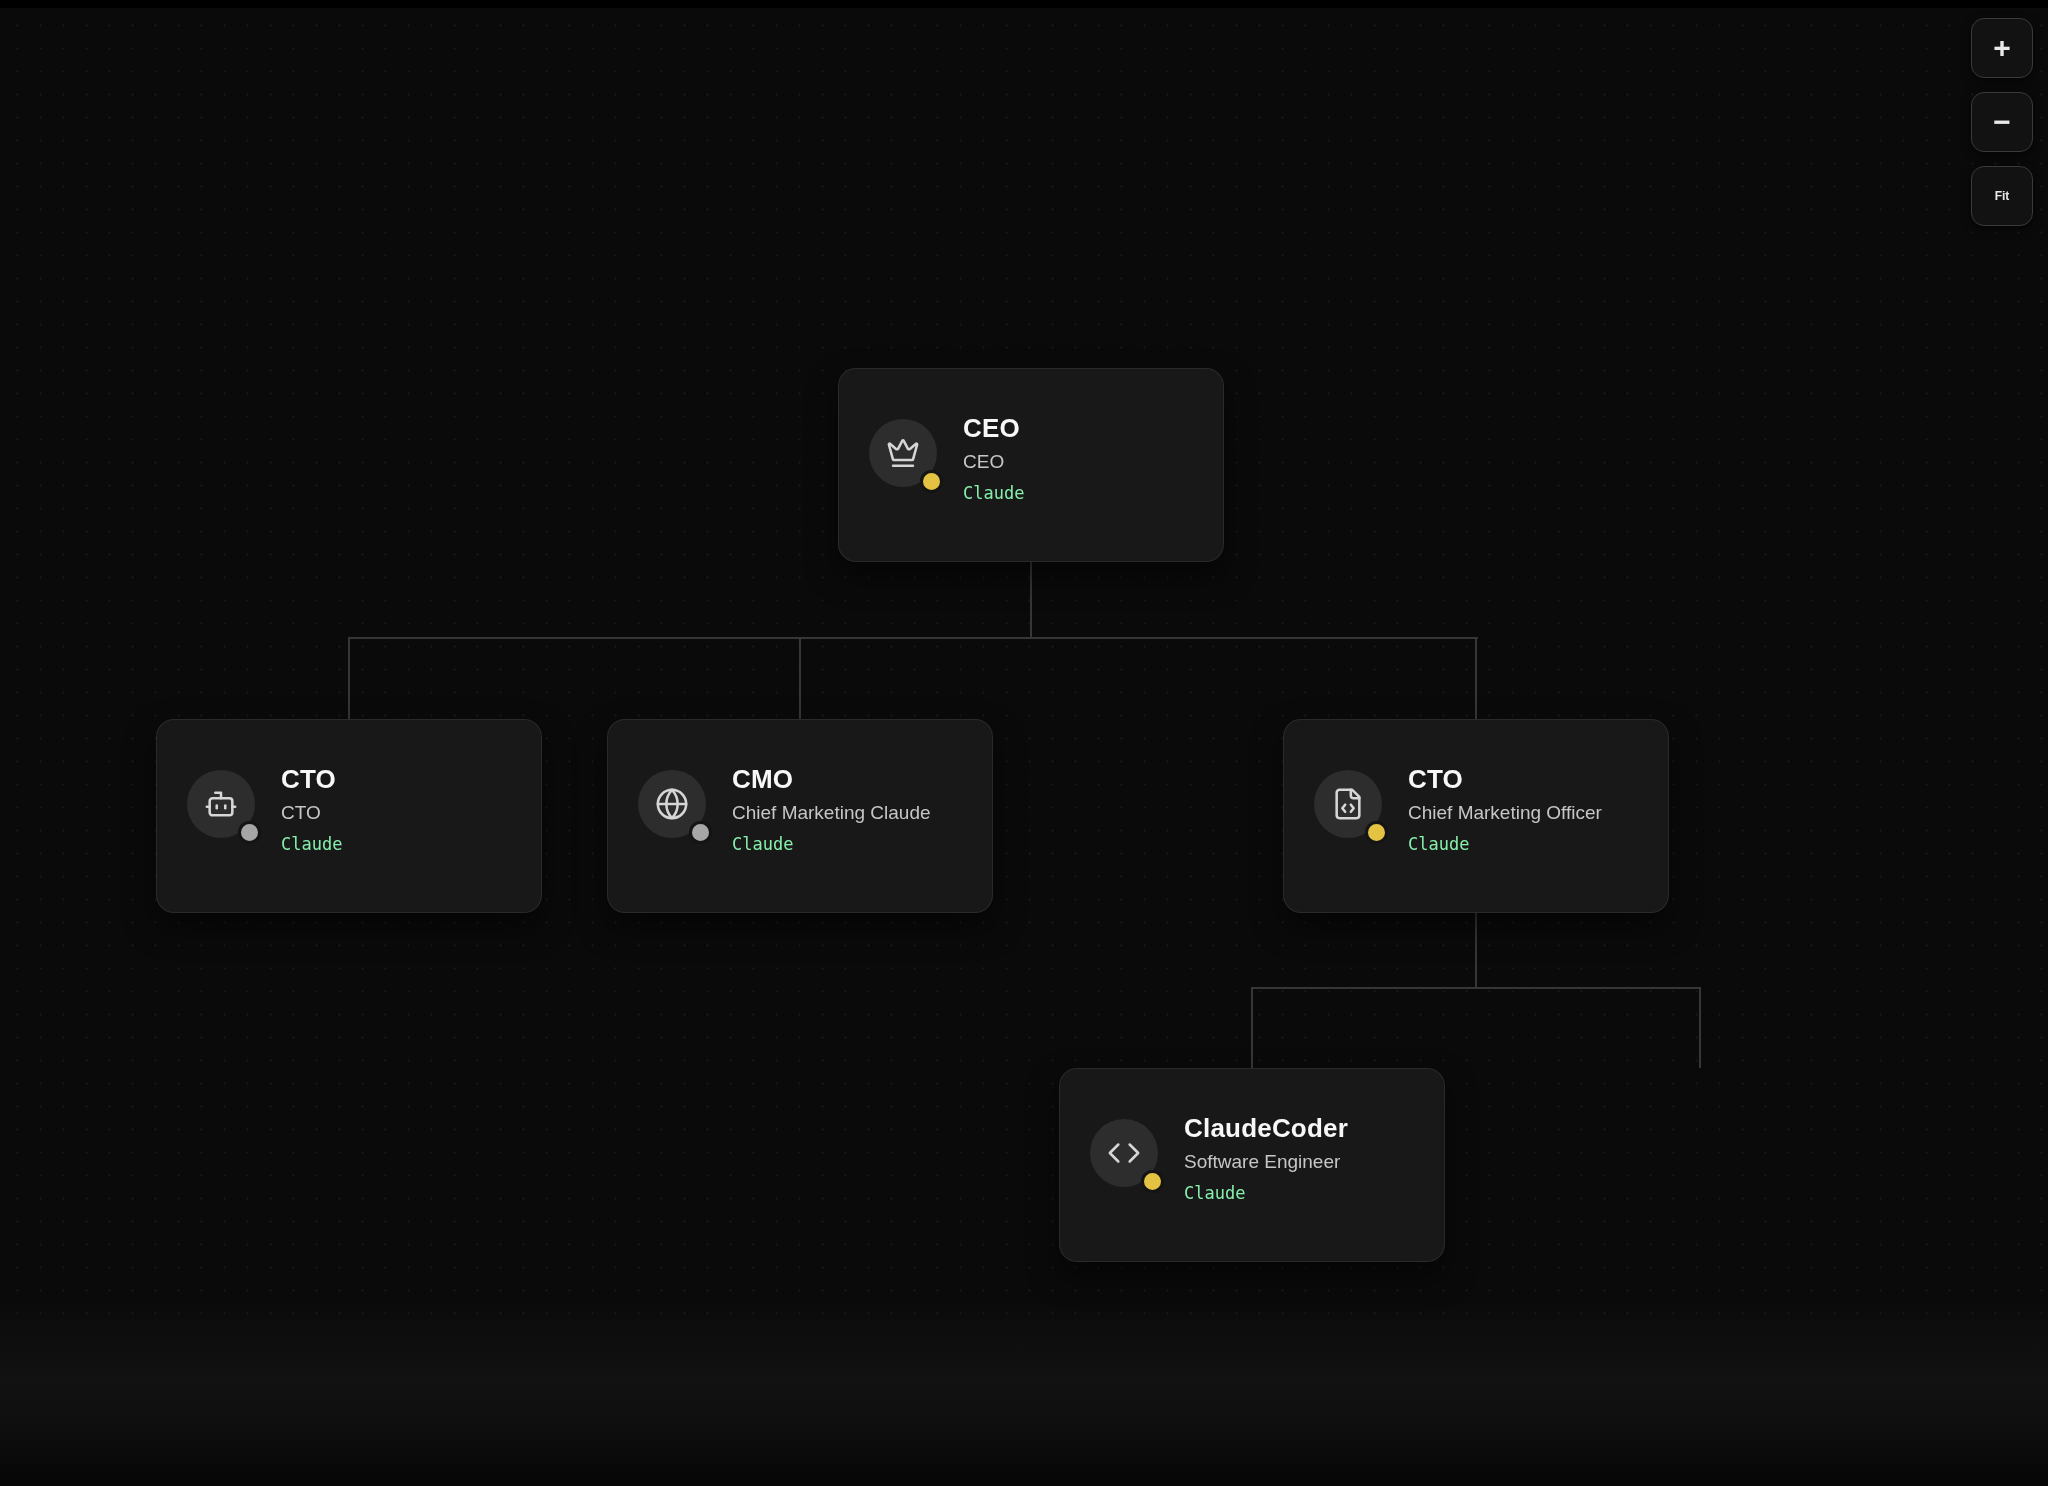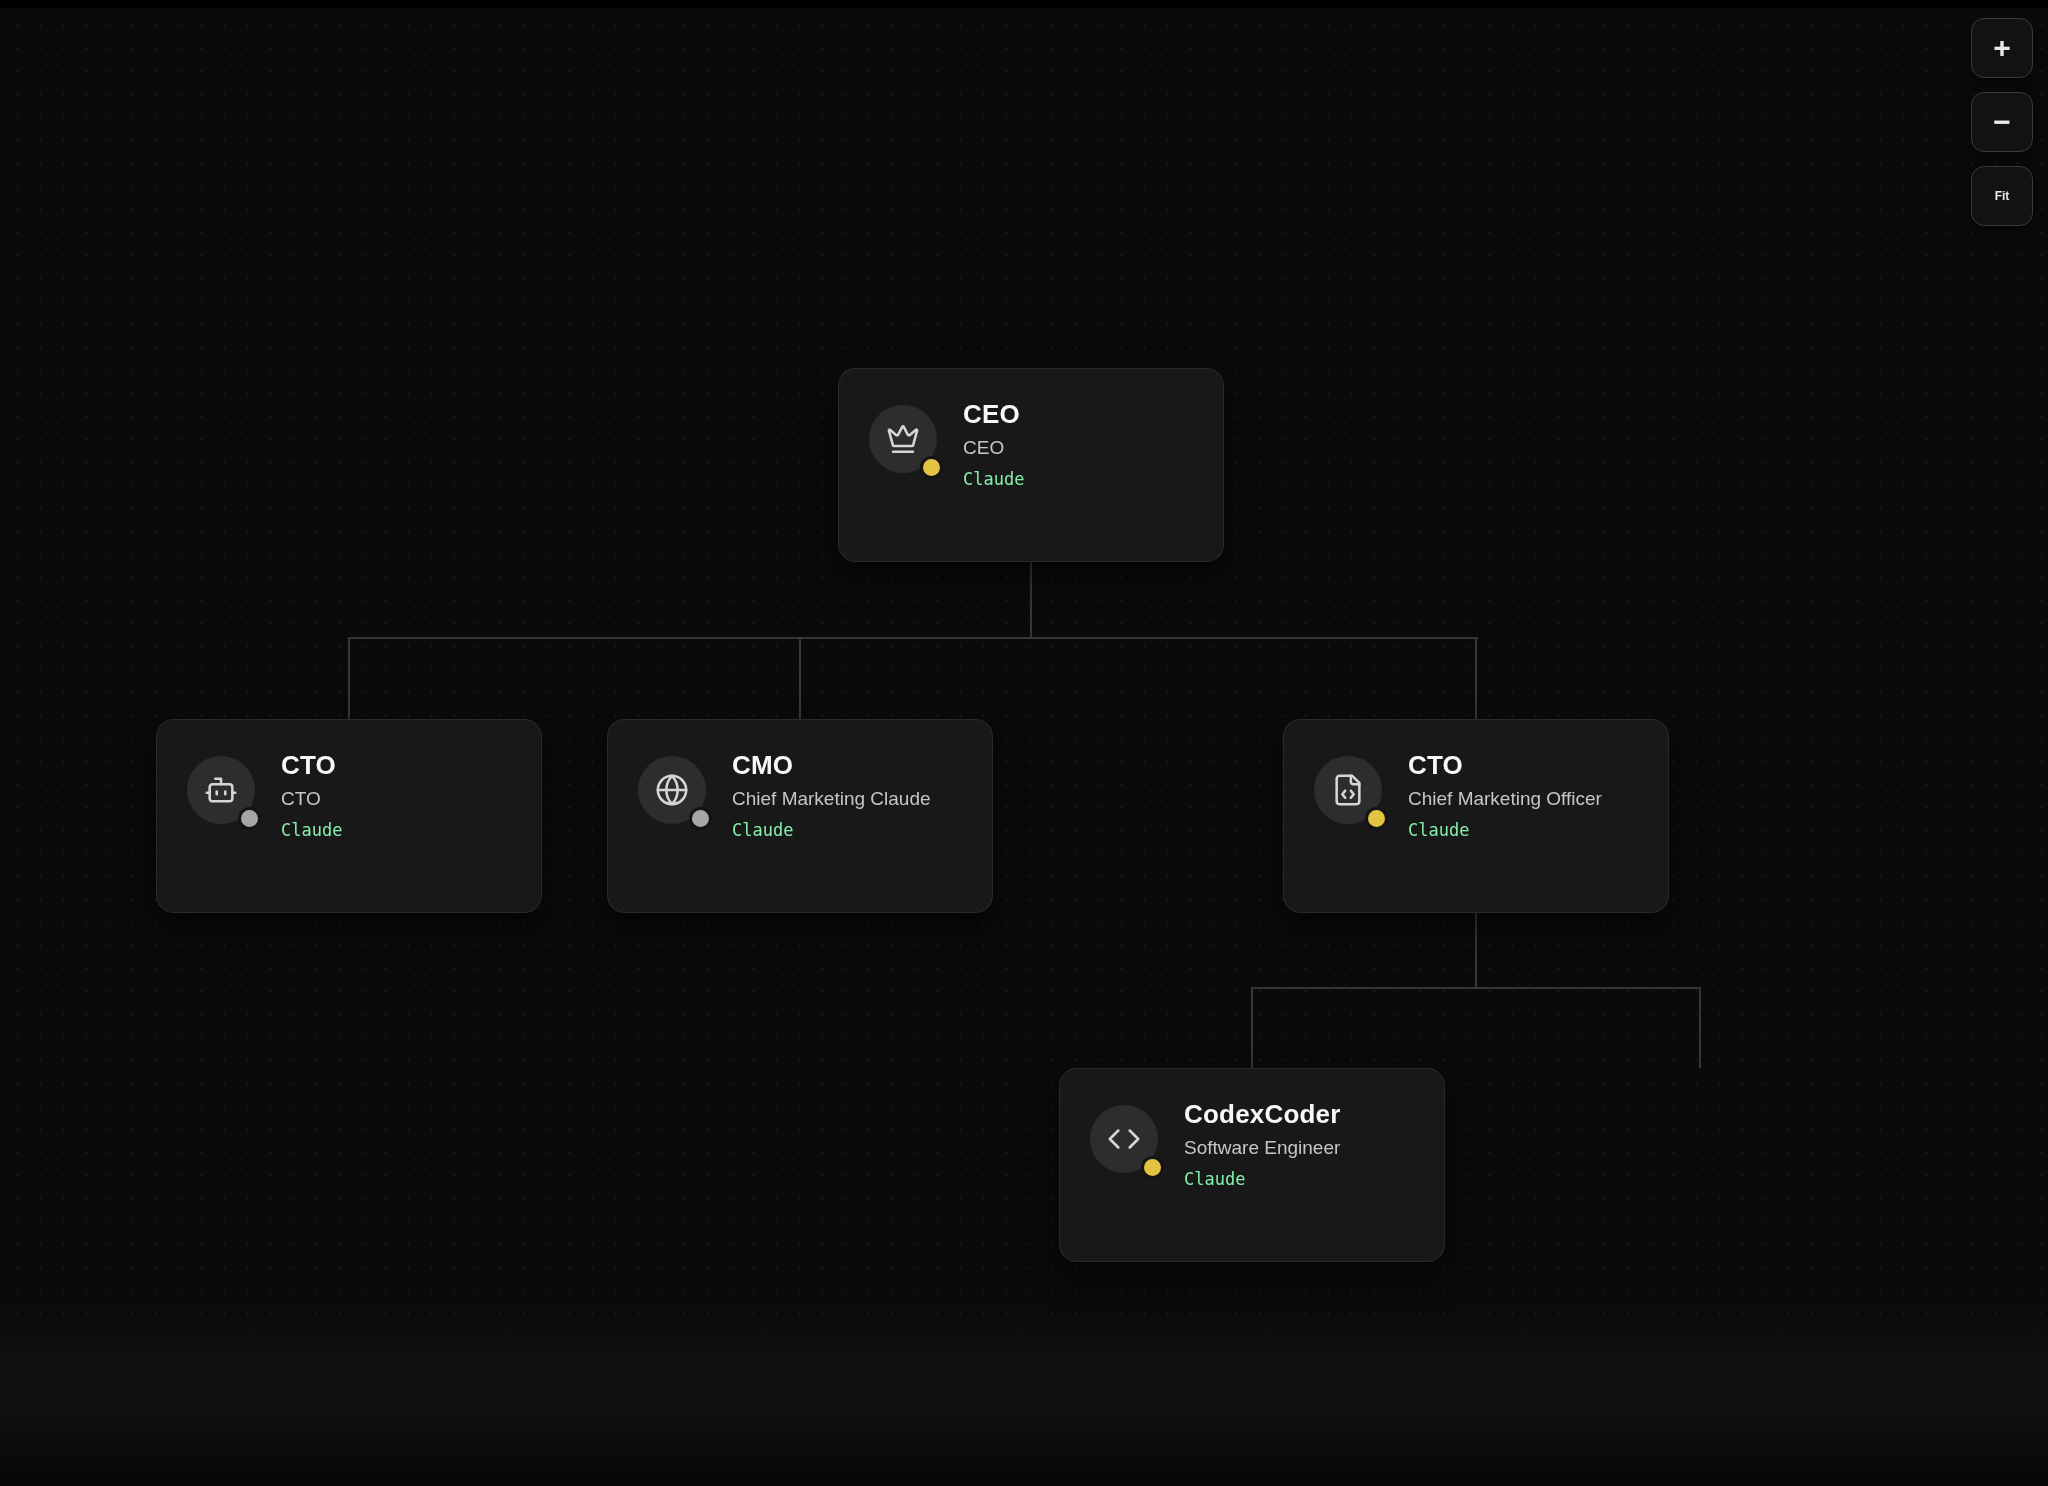--- a/index.html
+++ b/index.html
@@ -39,21 +39,21 @@
   .node {
     position: absolute;
     width: 386px; height: 194px;
     box-sizing: border-box;
     background: #181818;
     border: 1px solid rgba(255,255,255,0.08);
     border-radius: 18px;
     box-shadow: 0 14px 30px rgba(0,0,0,0.5);
     display: flex;
     gap: 26px;
-    padding: 30px 30px;
+    padding: 44px 30px;
     cursor: pointer;
   }
   .avatar {
     position: relative;
     flex: none;
     width: 68px; height: 68px;
     margin-top: 6px;
     border-radius: 50%;
     background: #2d2d2d;
     color: #d6d6d6;
@@ -185,21 +185,21 @@
 
   <div class="node" style="left:1059px;top:1068px">
     <div class="avatar">
       <svg viewBox="0 0 24 24" fill="none" stroke="currentColor" stroke-width="1.8" stroke-linecap="round" stroke-linejoin="round">
         <path d="m16 18 6-6-6-6"></path>
         <path d="m8 6-6 6 6 6"></path>
       </svg>
       <span class="status-dot" style="background-color: rgb(227, 195, 65);"></span>
     </div>
     <div class="node-text">
-      <div class="node-title">CodexCoder</div>
+      <div class="node-title">ClaudeCoder</div>
       <div class="node-role">Software Engineer</div>
       <div class="node-agent">Claude</div>
     </div>
   </div>
 
 
   <div class="bottom-fade"></div>
 
   <div class="zoom-controls">
     <button class="zoom-btn">+</button>

